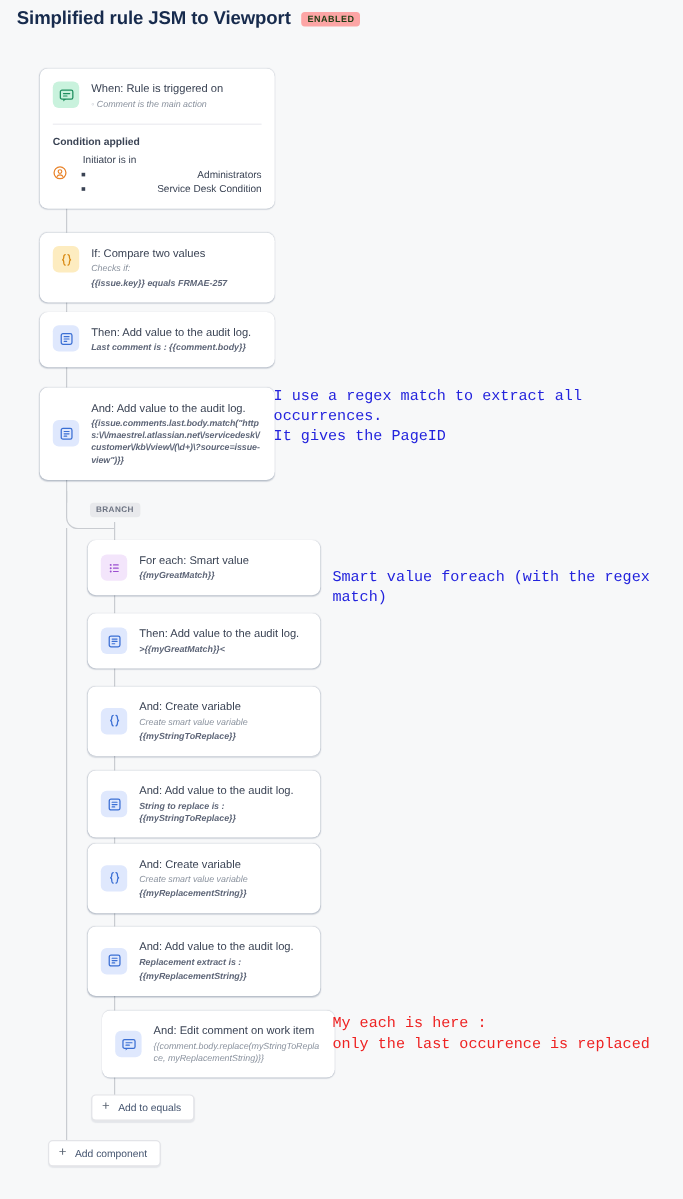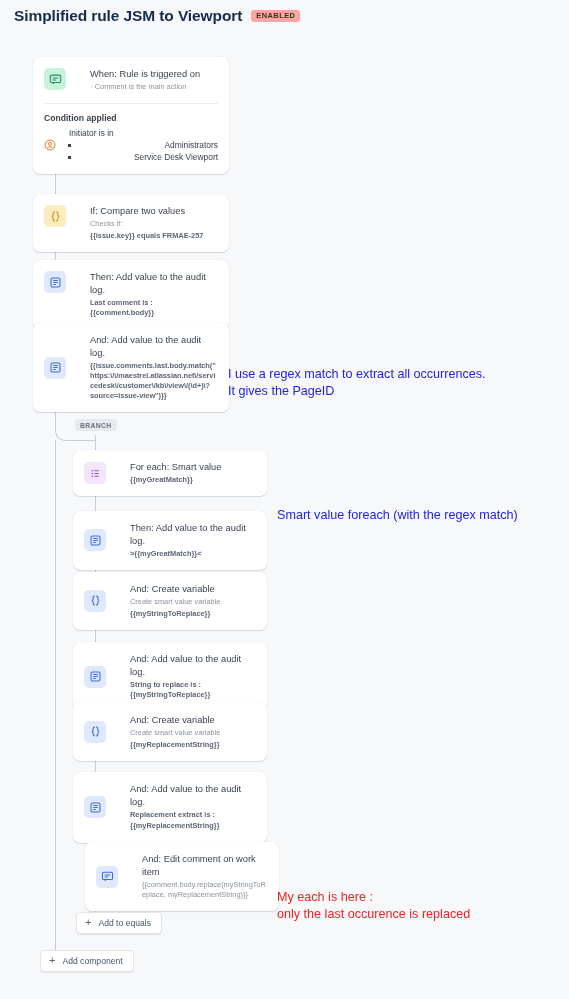--- a/index.html
+++ b/index.html
@@ -29,36 +29,36 @@
                 border-left: 1px solid #c9ccd1; border-bottom: 1px solid #c9ccd1;
                 border-bottom-left-radius: 10px; }
   .rail-main2 { left: 55px;  top: 440px; height: 512px; }
   .rail-branch{ left: 95px;  top: 435px; height: 480px; }
 
   
   .card {
     position: absolute; background: #ffffff; border-radius: 7px;
     box-shadow: 0 1px 1px rgba(9,30,66,0.13), 0 0 1px rgba(9,30,66,0.16);
   }
-  .card-row { display: flex; align-items: flex-start; gap: 24px; padding: 11px 12px 11px 11px; }
+  .card-row { display: flex; align-items: flex-start; gap: 10px; padding: 11px 12px 11px 11px; }
   .card-row.centered { align-items: center; }
 
   .icon-tile {
     flex: 0 0 auto; width: 22px; height: 22px; border-radius: 5px;
     display: flex; align-items: center; justify-content: center;
   }
   .icon-tile svg { display: block; }
   .tile-green  { background: #c9f2dd; }
   .tile-yellow { background: #fdecc0; }
   .tile-blue   { background: #dfe8fd; }
   .tile-purple { background: #f3e5fb; }
 
   .card-body { min-width: 0; flex: 1 1 auto; }
   .card-title { font-size: 9.3px; color: #3a4354; line-height: 1.35; font-weight: 400; }
-  .card-sub   { font-size: 7.4px; color: #8a929e; line-height: 1.38; margin-top: 1.5px; word-break: break-word; }
+  .card-sub   { font-size: 7.4px; color: #8a929e; line-height: 1.38; margin-top: 1.5px; word-break: break-word; font-style: italic; }
   .card-sub.dark { color: #5d6577; font-weight: 700; }
   .card-sub.mono { letter-spacing: -0.05px; }
   .bullet-dot { color: #b6bcc6; }
 
   
   .divider { height: 1px; background: #ebecf0; margin: 0 11px; }
   .cond-block { padding: 9px 11px 10px 11px; }
   .cond-heading { font-size: 8.6px; font-weight: 700; color: #3a4354; }
   .cond-row { display: flex; align-items: flex-start; gap: 5px; margin-top: 5px; }
   .cond-icon { flex: 0 0 auto; width: 12px; height: 12px; margin-top: 9px; }
@@ -86,27 +86,27 @@
     padding: 5px 10px 5px 8px; cursor: pointer;
     font-size: 8.6px; color: #44546f;
     box-shadow: 0 1px 1px rgba(9,30,66,0.08);
   }
   .add-btn .plus { font-size: 11px; color: #5a6472; line-height: 1; margin-top: -1px; }
   .btn-branch { left: 76px; top: 912px; }
   .btn-component { left: 40px; top: 950px; }
 
   
   .annot {
-    position: absolute; font-family: Liberation Sans, sans-serif;
-    font-size: 12.6px; line-height: 1.35; white-space: pre-line; margin-top: 44px;
+    position: absolute; font-family: Liberation Mono, monospace;
+    font-size: 12.6px; line-height: 1.35; white-space: pre-line;
   }
   .annot-blue { color: #2323dd; }
   .annot-red  { color: #ee2222; }
   .annot-1 { left: 228px; top: 322px; }
-  .annot-2 { left: 277px; top: 463px; text-align: center; }
+  .annot-2 { left: 277px; top: 473px; }
   .annot-3 { left: 277px; top: 845px; }
 </style>
 </head>
 <body>
 
 <div class="page">
 
   <div class="header">
     <div class="rule-title">Simplified rule JSM to Viewport</div>
     <div class="status-badge">ENABLED</div>
@@ -143,21 +143,21 @@
           <svg width="12" height="12" viewBox="0 0 16 16">
             <circle cx="8" cy="8" r="6.6" fill="none" stroke="#e8832a" stroke-width="1.4"></circle>
             <circle cx="8" cy="6.6" r="2" fill="none" stroke="#e8832a" stroke-width="1.3"></circle>
             <path d="M4.6 12.4 a3.6 3.2 0 0 1 6.8 0" fill="none" stroke="#e8832a" stroke-width="1.3"></path>
           </svg>
         </div>
         <div class="cond-texts">
           <div class="cond-label">Initiator is in</div>
           <ul class="cond-list">
             <li>Administrators</li>
-            <li>Service Desk Viewport</li>
+            <li>Service Desk Condition</li>
           </ul>
         </div>
       </div>
     </div>
   </div>
 
   <div class="card" style="left:33px; top:194px; width:196px;">
     <div class="card-row">
       <div class="icon-tile tile-yellow">
         <svg width="13" height="13" viewBox="0 0 16 16">

